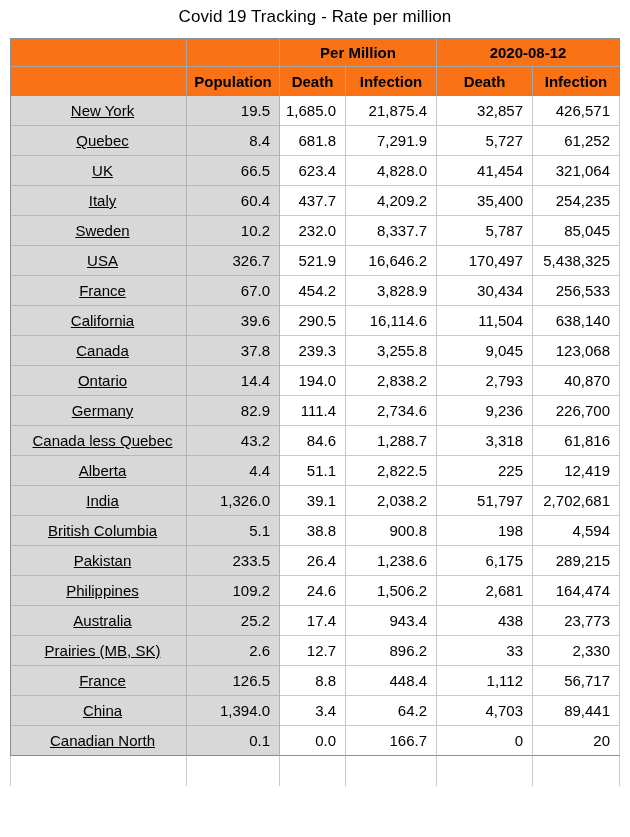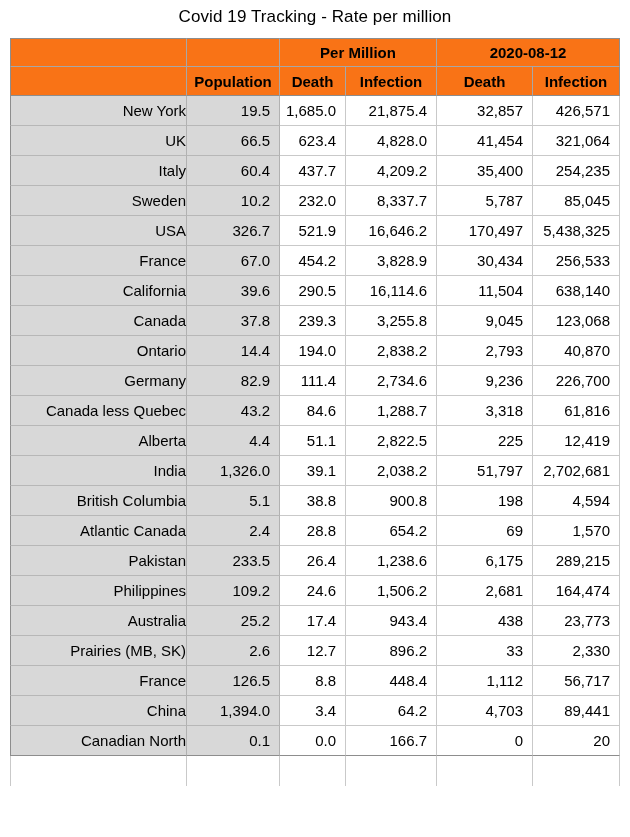--- a/index.html
+++ b/index.html
@@ -56,21 +56,21 @@
   td.name, td.pop {
     background: #d8d8d8;
     border-right: 1px solid #b1b1b1;
     border-bottom: 1px solid #b7b7b7;
   }
   td.num {
     background: #ffffff;
     border-right: 1px solid #c9c9c9;
     border-bottom: 1px solid #c9c9c9;
   }
-  td.name { text-align: right; padding-left: 8px; }
+  td.name { text-align: center; padding-left: 8px; text-decoration: underline; }
   td.pop, td.num { text-align: right; padding-right: 9px; }
   tbody.data tr:last-child td { border-bottom: 1px solid #8d8d8d; }
   
   tbody.trail td {
     height: 30px;
     background: #ffffff;
     border-right: 1px solid #c9c9c9;
     border-bottom: none;
   }
   tbody.trail td.t-first { border-left: 1px solid #c9c9c9; }
@@ -108,20 +108,28 @@
   <tbody class="data">
   <tr>
     <td class="name edge-l">New York</td>
     <td class="pop">19.5</td>
     <td class="num">1,685.0</td>
     <td class="num">21,875.4</td>
     <td class="num">32,857</td>
     <td class="num edge-r">426,571</td>
   </tr>
 
+  <tr>
+    <td class="name edge-l">Quebec</td>
+    <td class="pop">8.4</td>
+    <td class="num">681.8</td>
+    <td class="num">7,291.9</td>
+    <td class="num">5,727</td>
+    <td class="num edge-r">61,252</td>
+  </tr>
 
   <tr>
     <td class="name edge-l">UK</td>
     <td class="pop">66.5</td>
     <td class="num">623.4</td>
     <td class="num">4,828.0</td>
     <td class="num">41,454</td>
     <td class="num edge-r">321,064</td>
   </tr>
 
@@ -226,28 +234,20 @@
 
   <tr>
     <td class="name edge-l">British Columbia</td>
     <td class="pop">5.1</td>
     <td class="num">38.8</td>
     <td class="num">900.8</td>
     <td class="num">198</td>
     <td class="num edge-r">4,594</td>
   </tr>
 
-  <tr>
-    <td class="name edge-l">Atlantic Canada</td>
-    <td class="pop">2.4</td>
-    <td class="num">28.8</td>
-    <td class="num">654.2</td>
-    <td class="num">69</td>
-    <td class="num edge-r">1,570</td>
-  </tr>
 
   <tr>
     <td class="name edge-l">Pakistan</td>
     <td class="pop">233.5</td>
     <td class="num">26.4</td>
     <td class="num">1,238.6</td>
     <td class="num">6,175</td>
     <td class="num edge-r">289,215</td>
   </tr>
 

